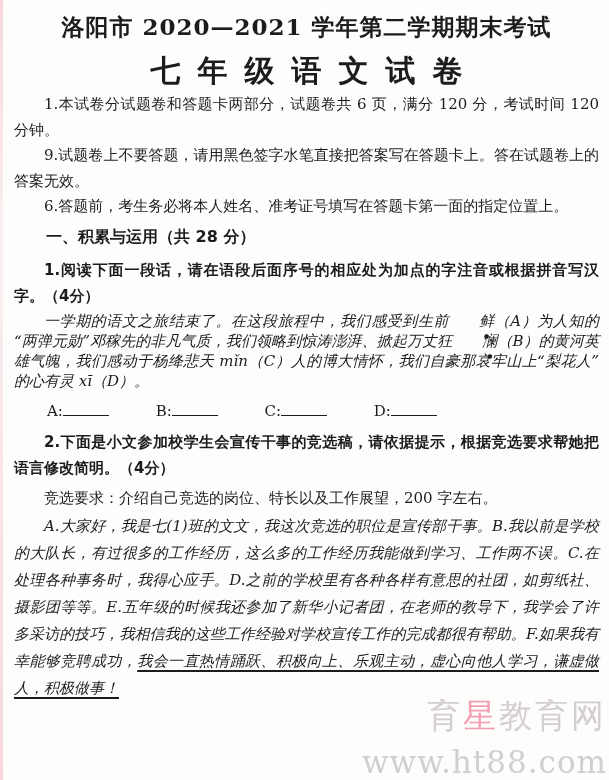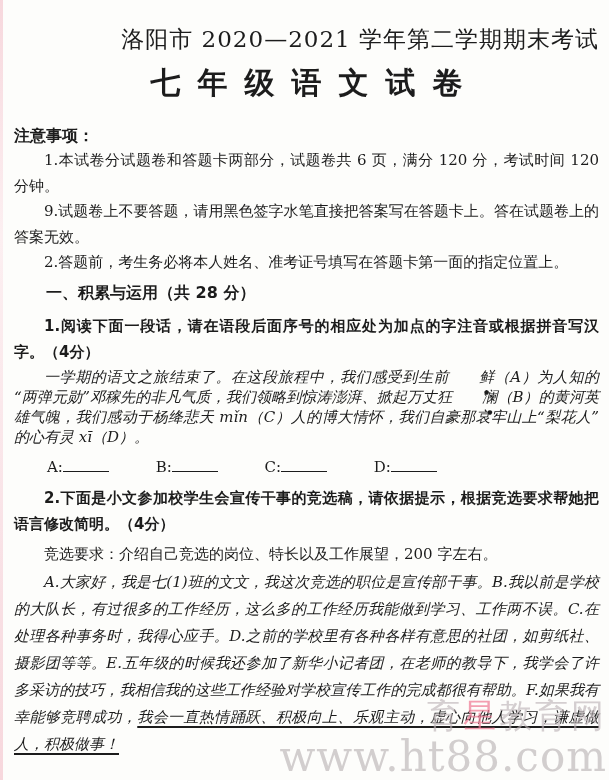--- a/index.html
+++ b/index.html
@@ -19,22 +19,22 @@
     position:absolute;left:0;top:0;width:3px;height:100%;
     background:linear-gradient(#f2b9c4,#fbe4e9 30%,#f5ccd5 70%,#f2b9c4);
     opacity:.55;
   }
   .hei{font-family:"DejaVu Sans","Liberation Sans",sans-serif;font-weight:bold;}
   .kai{font-style:italic;}
   p{margin:0;}
   .indent{text-indent:2em;}
   .just{text-align:justify;}
   .title{
-    margin-top:24px;text-align:right;
-    font-size:23px;font-weight:normal;letter-spacing:1px;
+    margin-top:12px;text-align:center;
+    font-size:23px;font-weight:bold;letter-spacing:1px;
   }
   .subtitle-wrap{text-align:center;margin-top:8px;}
   .subtitle{
     font-size:30px;font-weight:bold;letter-spacing:17px;margin-right:-17px;
     font-family:"DejaVu Sans","Liberation Sans",sans-serif;
   }
   .notice-head{margin-top:20px;font-size:16px;line-height:24px;}
   .notice-item{line-height:25.5px;}
   .sec-head{margin-top:2px;font-size:16px;line-height:30px;}
   .stem{line-height:26.5px;margin-top:5px;}
@@ -60,40 +60,39 @@
     text-align:right;pointer-events:none;line-height:1.0;
   }
   .wm1{
     font-family:"DejaVu Sans","Liberation Sans",sans-serif;
     font-size:33px;font-weight:normal;letter-spacing:3px;
     color:rgba(187,177,180,0.62);
   }
   .wm1 .wm-pink{color:rgba(238,122,148,0.72);}
   .wm2{
     font-family:"DejaVu Serif","Liberation Serif",serif;
-    font-size:42px;letter-spacing:1px;
+    font-size:31px;letter-spacing:1px;
     color:rgba(193,187,189,0.72);
-    margin-top:4px;
+    margin-top:15px;
   }
 </style>
 </head>
 <body>
 
 <div class="page">
   <div class="edge-left"></div>
 
   <div class="title">洛阳市 2020—2021 学年第二学期期末考试</div>
   <div class="subtitle-wrap">
     <span class="subtitle">七年级语文试卷</span>
   </div>
 
-  <p class="hei notice-head">注意事项：</p>
   <p class="notice-item indent just">1.本试卷分试题卷和答题卡两部分，试题卷共 6 页，满分 120 分，考试时间 120 分钟。</p>
   <p class="notice-item indent just">9.试题卷上不要答题，请用黑色签字水笔直接把答案写在答题卡上。答在试题卷上的答案无效。</p>
-  <p class="notice-item indent just">2.答题前，考生务必将本人姓名、准考证号填写在答题卡第一面的指定位置上。</p>
+  <p class="notice-item indent just">6.答题前，考生务必将本人姓名、准考证号填写在答题卡第一面的指定位置上。</p>
 
   <p class="hei sec-head indent">一、积累与运用（共 28 分）</p>
 
   <p class="hei stem indent just">1.阅读下面一段话，请在语段后面序号的相应处为加点的字注音或根据拼音写汉字。（4分）</p>
 
   <p class="kai passage indent just"><span>一学期的语文之旅结束了。在这段旅程中，我们感受到生前</span><span class="dotted">鲜</span><span>（A）为人知的“两弹元勋”邓稼先的非凡气质，我们领略到惊涛澎湃、掀起万丈狂</span><span class="dotted">澜</span><span>（B）的黄河英雄气魄，我们感动于杨绛悲天 mǐn（C）人的博大情怀，我们自豪那哀牢山上“梨花人”的心有灵 xī（D）。</span></p>
 
   <p class="ansrow">
     <span class="ans"><span>A:</span><span class="blank blank-ad"></span></span>
     <span class="ans"><span>B:</span><span class="blank blank-ad"></span></span>

